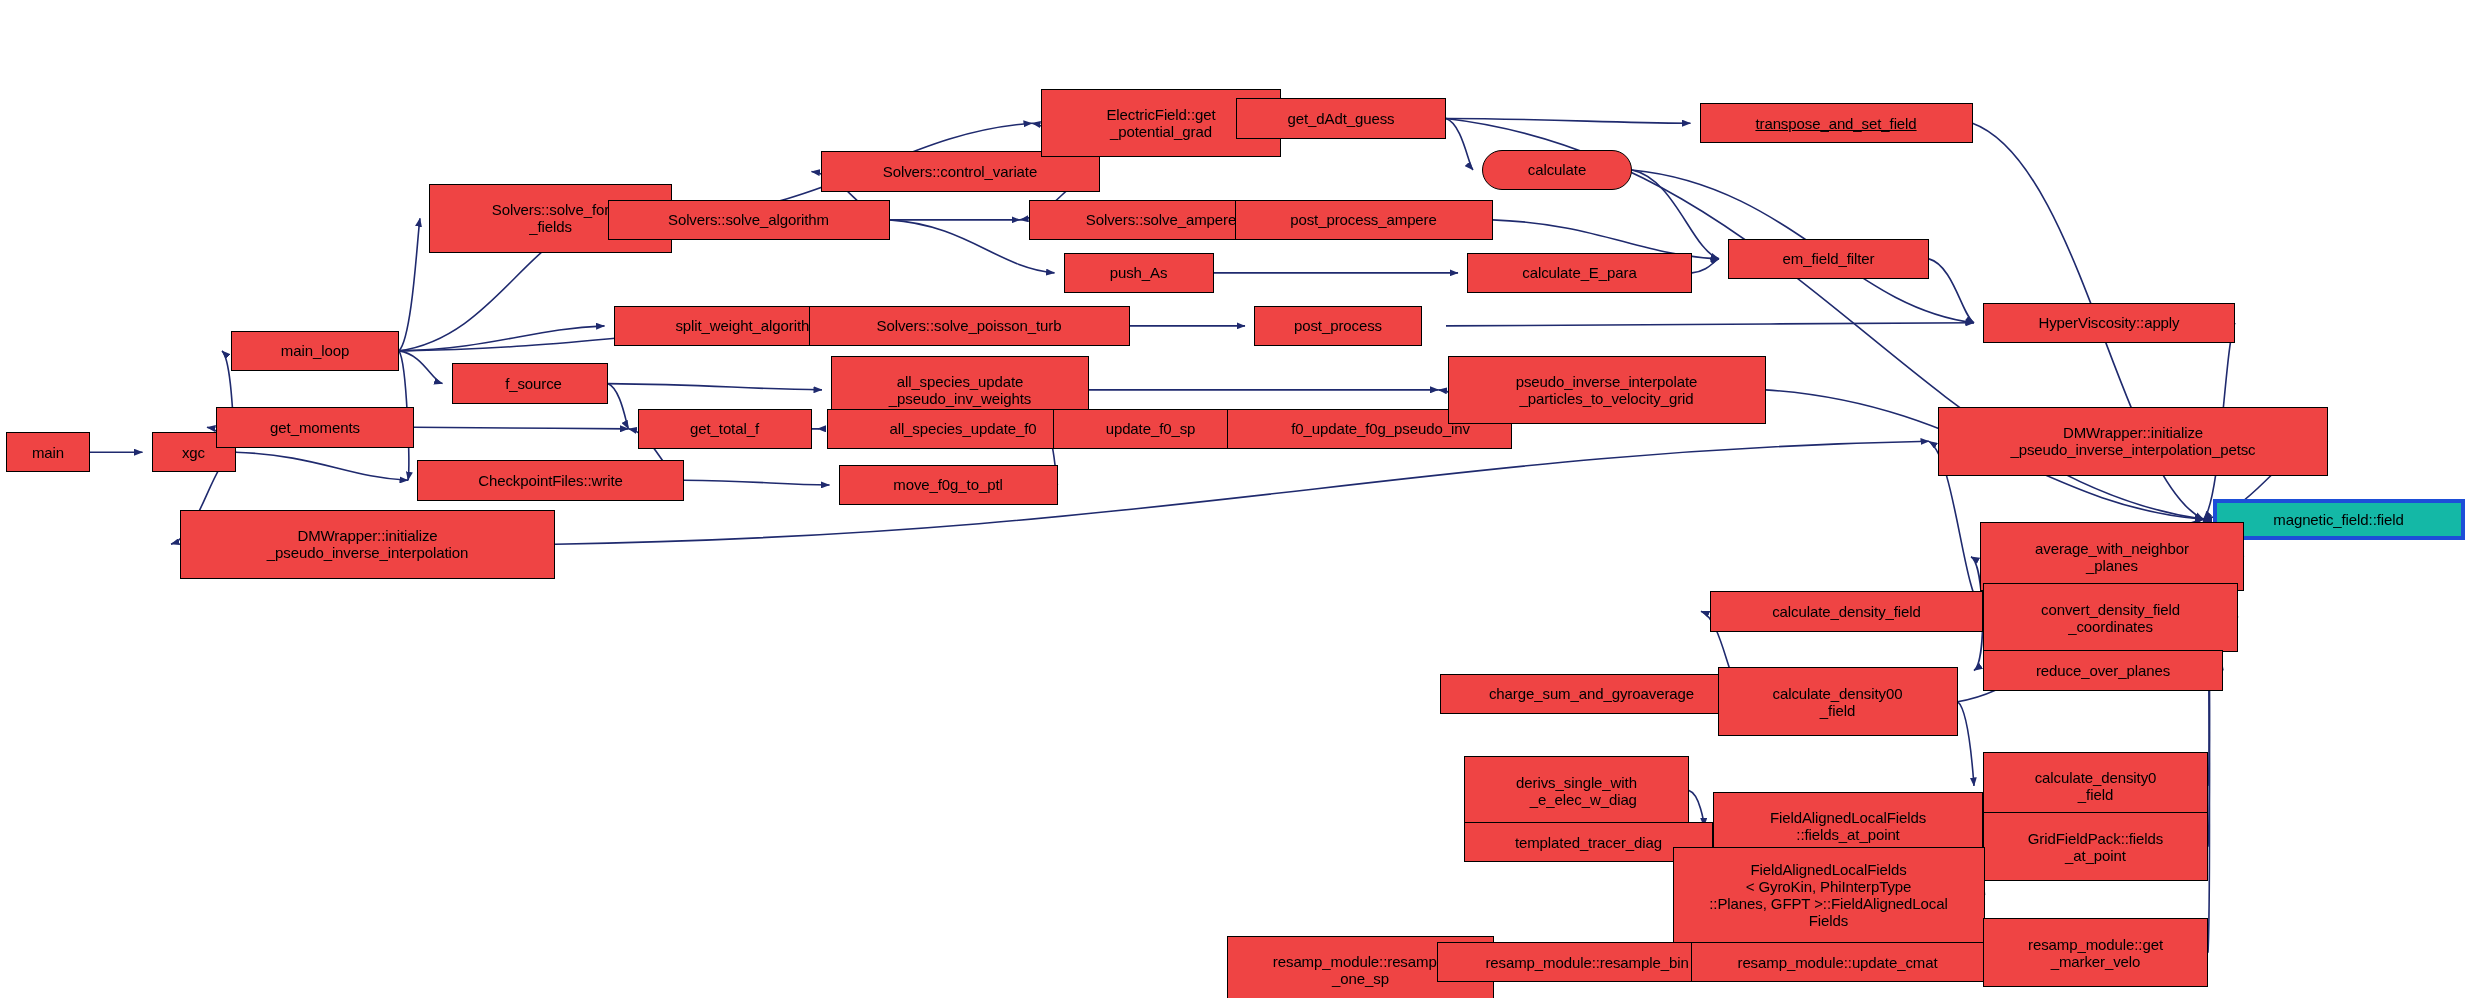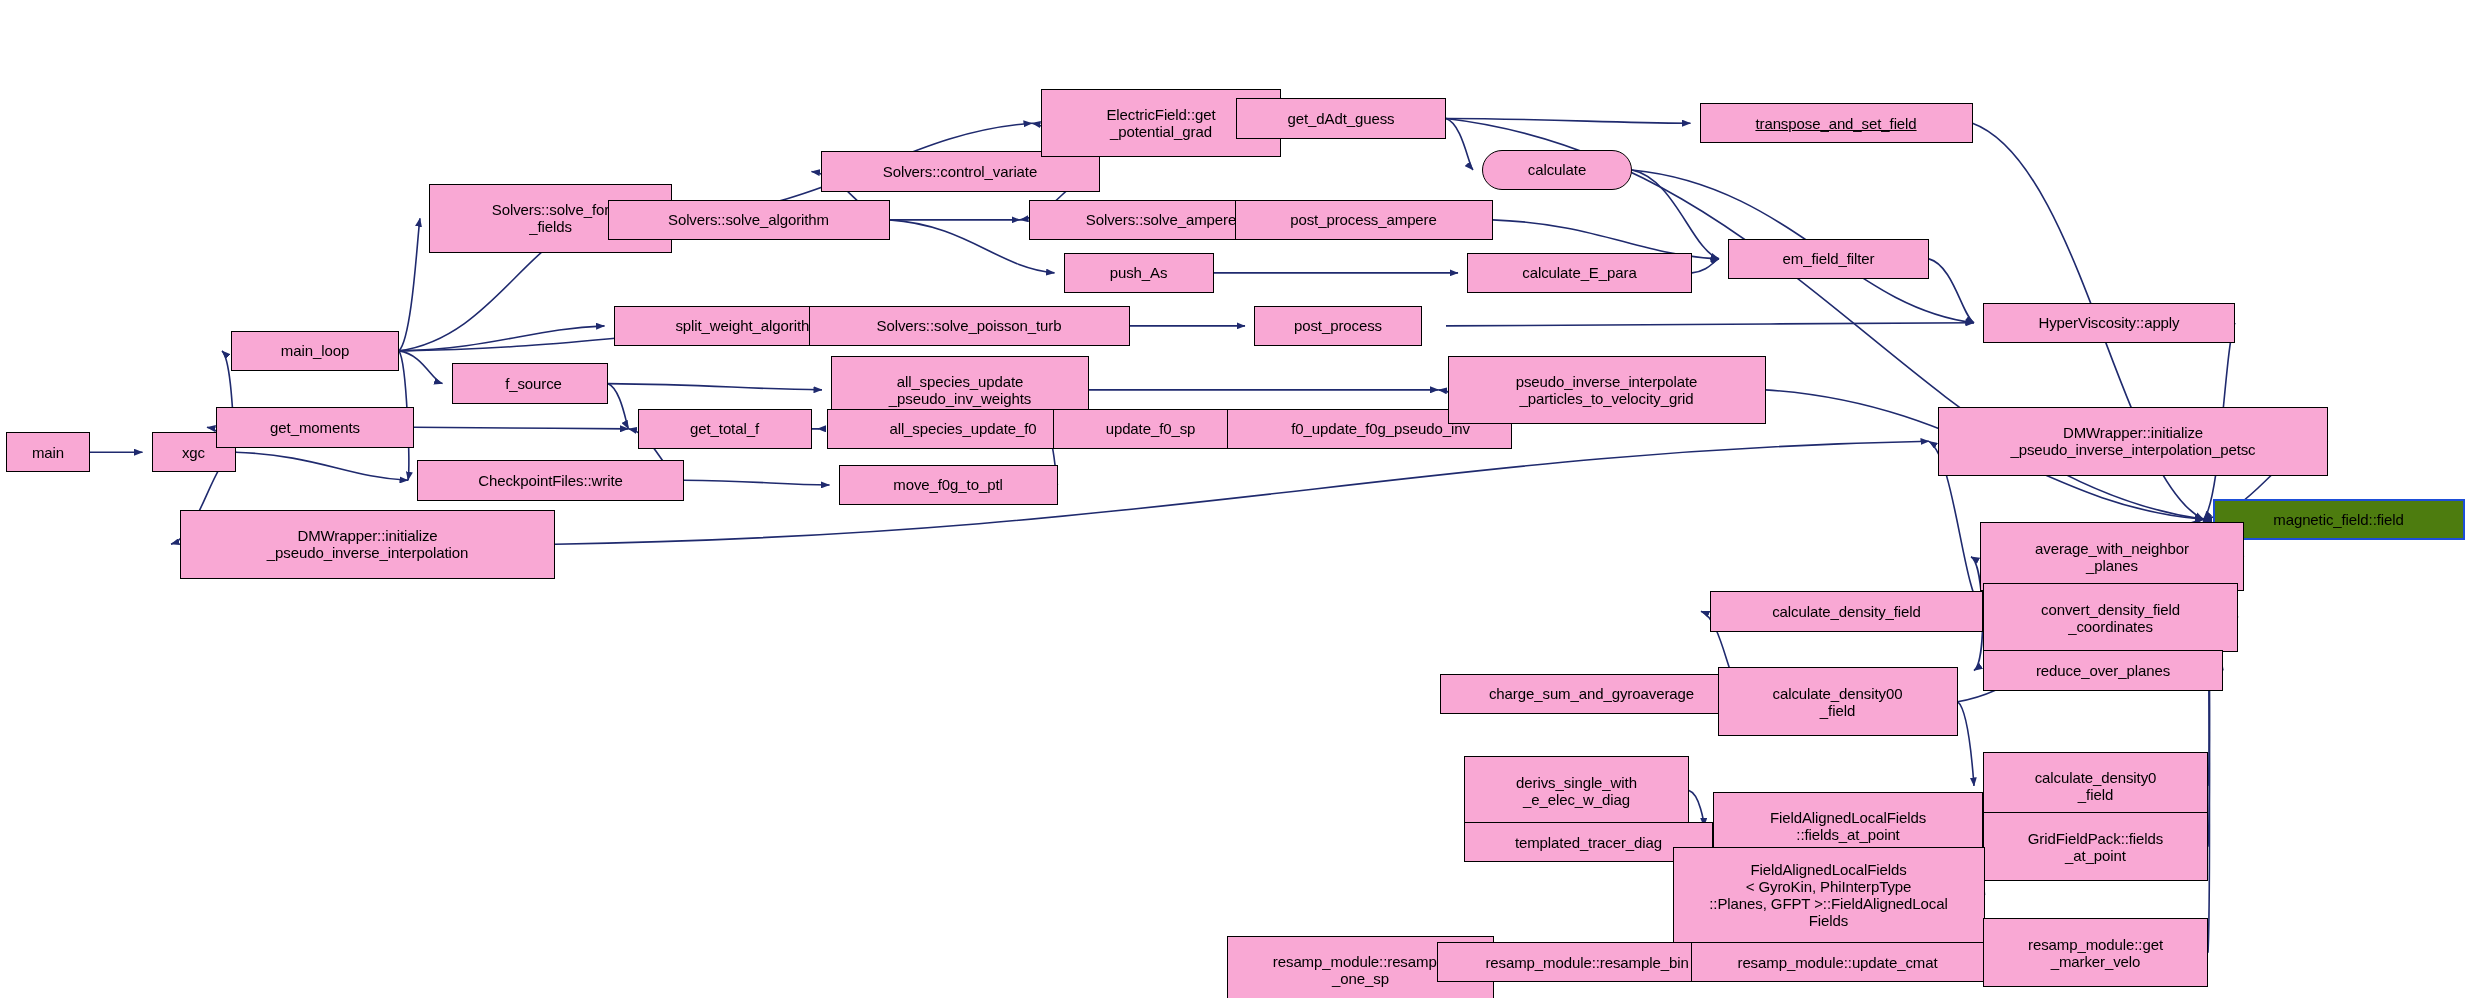--- a/index.html
+++ b/index.html
@@ -20,36 +20,36 @@
     left: 0;
     top: 0;
     width: 2475px;
     height: 998px;
     pointer-events: none;
   }
   .gnode {
     position: absolute;
     box-sizing: border-box;
     border: 1px solid #000000;
-    background: #f9a8d4;
+    background: #ef4444;
     color: #000000;
     display: flex;
     align-items: center;
     justify-content: center;
     text-align: center;
     font-size: 15px;
     line-height: 17px;
     letter-spacing: -0.1px;
     white-space: pre-line;
     padding: 0 4px;
     z-index: 5;
   }
   .gnode.highlight {
-    background: #4d7c0f;
-    border: 2px solid #1d4ed8;
+    background: #14b8a6;
+    border: 4px solid #1d4ed8;
   }
 </style>
 </head>
 <body>
 
 <div id="graph-root">
   <svg id="edge-layer" viewBox="0 0 2475 998" preserveAspectRatio="none">
     <defs>
       <marker id="arrowhead" markerWidth="9" markerHeight="7" refX="8.5" refY="3.5" orient="auto" markerUnits="userSpaceOnUse">
         <polygon points="0 0, 9 3.5, 0 7" fill="#1f2a6e"></polygon>
@@ -170,21 +170,21 @@
 _planes</div>
       <div class="gnode" style="left: 1710px; top: 591.003px; width: 273px; height: 40.5437px;">calculate_density_field</div>
       <div class="gnode" style="left: 1983px; top: 583.206px; width: 255px; height: 68.6125px;">convert_density_field
 _coordinates</div>
       <div class="gnode" style="left: 1983px; top: 650.259px; width: 240px; height: 40.5437px;">reduce_over_planes</div>
       <div class="gnode" style="left: 1440px; top: 673.65px; width: 303px; height: 40.5437px;">charge_sum_and_gyroaverage</div>
       <div class="gnode" style="left: 1717.5px; top: 667.413px; width: 240px; height: 68.6125px;">calculate_density00
 _field</div>
       <div class="gnode" style="left: 1983px; top: 751.619px; width: 225px; height: 68.6125px;">calculate_density0
 _field</div>
-      <div class="gnode" style="left: 1464px; top: 756.297px; width: 225px; height: 68.6125px;">derivs_single_with
+      <div class="gnode" style="left: 1464px; top: 756.297px; width: 225px; height: 68.6125px; text-align: right;">derivs_single_with
 _e_elec_w_diag</div>
       <div class="gnode" style="left: 1713px; top: 792.163px; width: 270px; height: 68.6125px;">FieldAlignedLocalFields
 ::fields_at_point</div>
       <div class="gnode" style="left: 1464px; top: 821.791px; width: 249px; height: 40.5437px;">templated_tracer_diag</div>
       <div class="gnode" style="left: 1983px; top: 812.434px; width: 225px; height: 68.6125px;">GridFieldPack::fields
 _at_point</div>
       <div class="gnode" style="left: 1672.5px; top: 846.741px; width: 312px; height: 96.6812px;">FieldAlignedLocalFields
 &lt; GyroKin, PhiInterpType
 ::Planes, GFPT &gt;::FieldAlignedLocal
 Fields</div>

